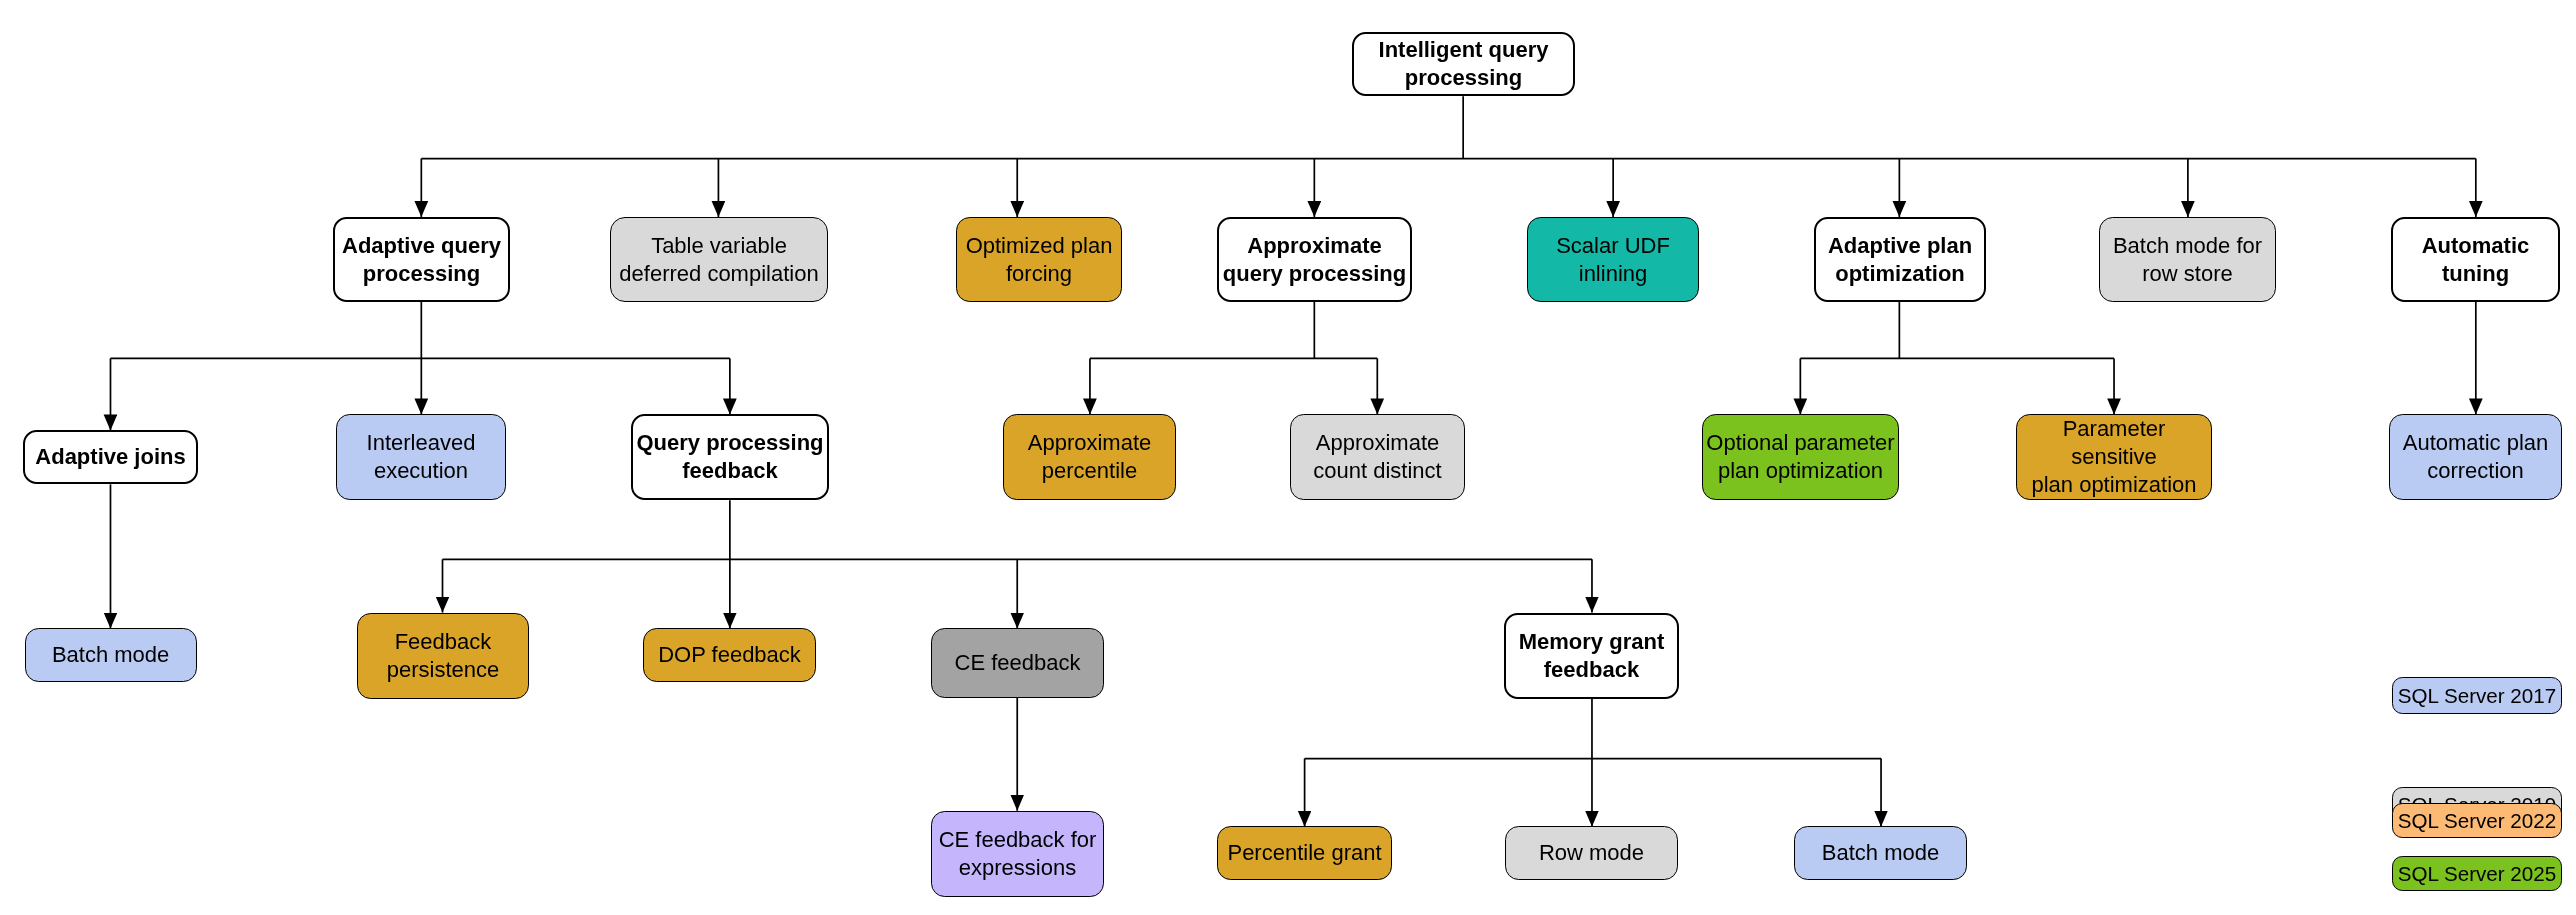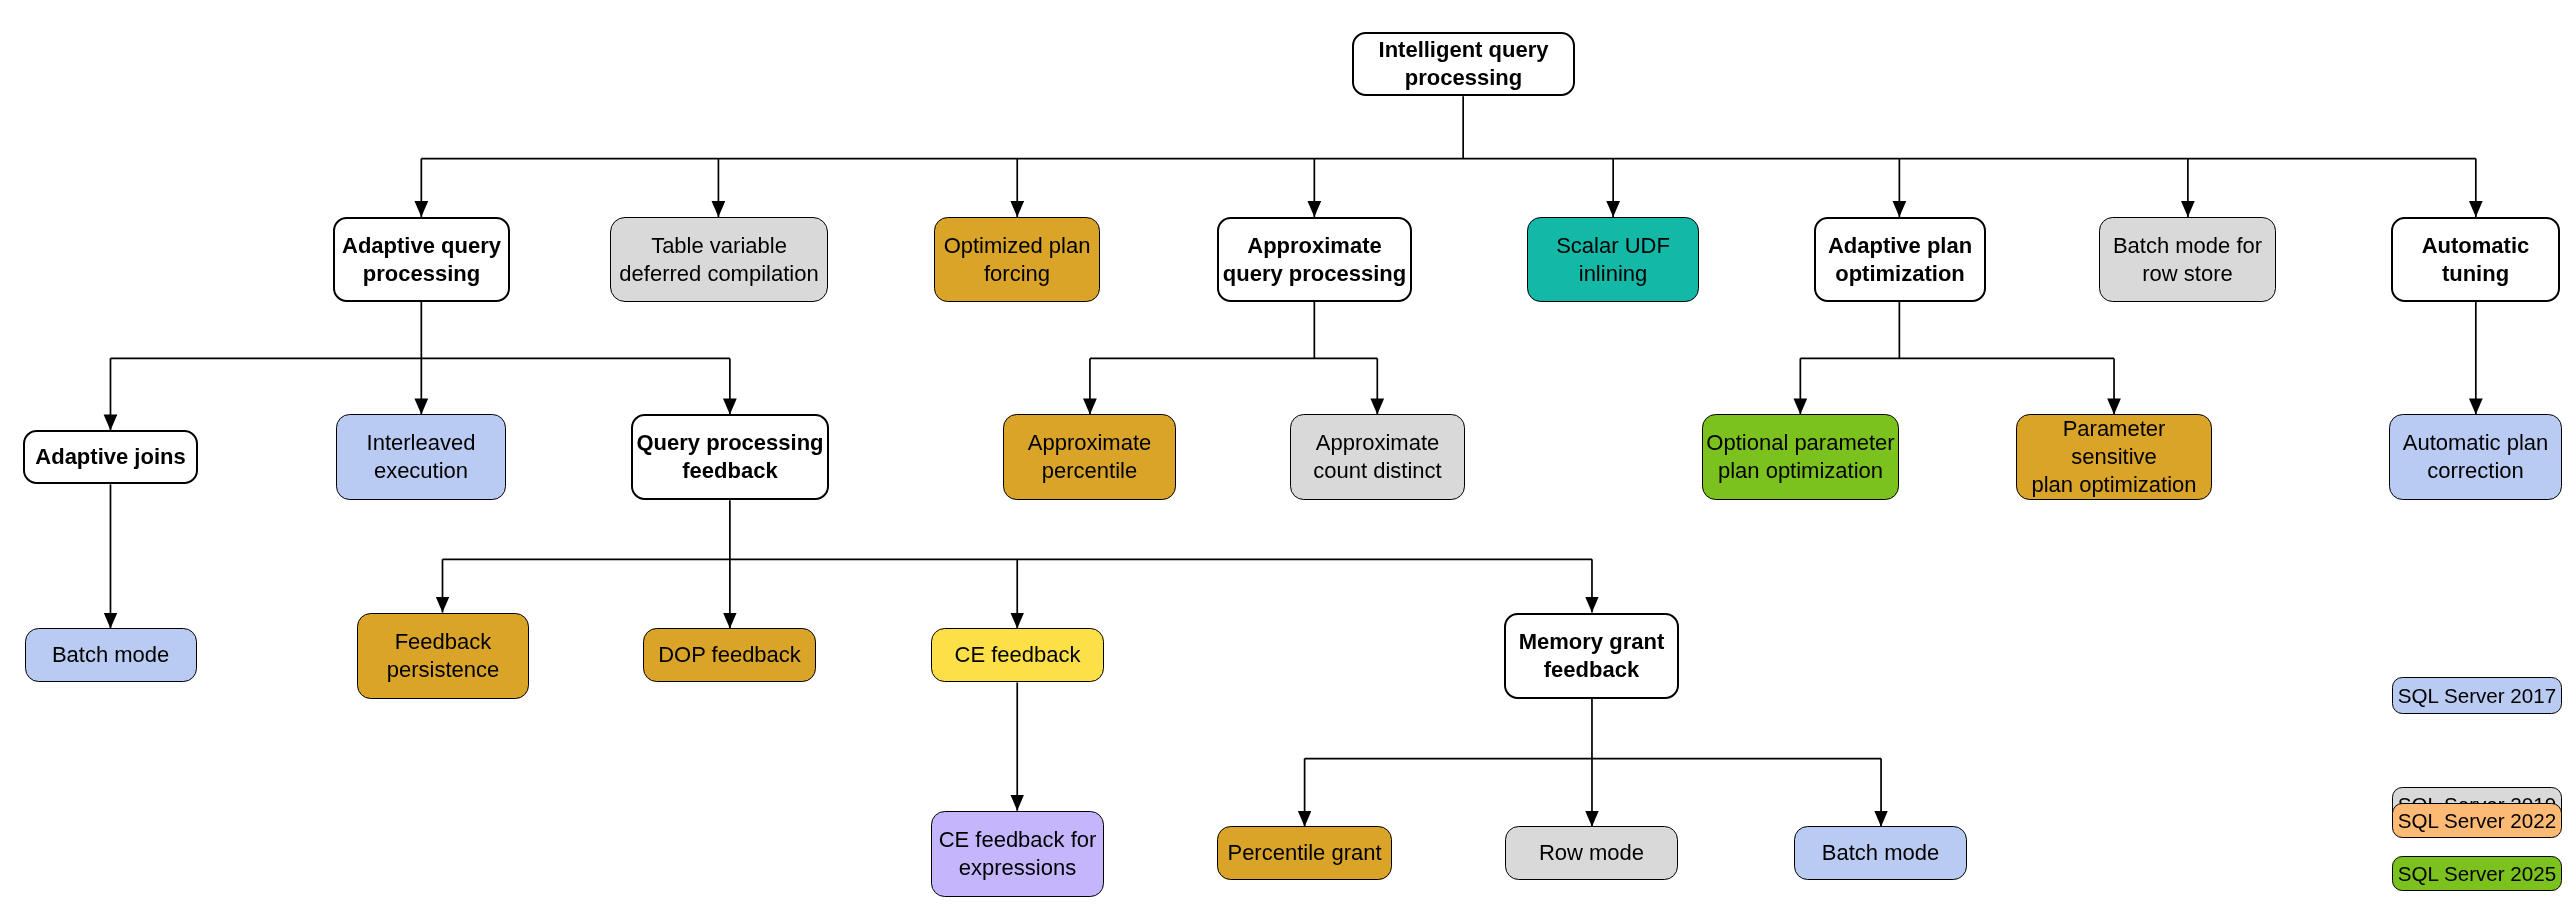--- a/index.html
+++ b/index.html
@@ -86,21 +86,21 @@
         <line x1="3286" y1="1325" x2="3286" y2="1444" stroke="#000000" stroke-width="3" marker-end="url(#arrow)"></line>
       </g>
   </svg>
   <div id="node-layer">
       <div class="node bold" style="left: 1352px; top: 32px; width: 223px; height: 64px; background: rgb(255, 255, 255);">Intelligent query
 processing</div>
       <div class="node bold" style="left: 333px; top: 217px; width: 177px; height: 85px; background: rgb(255, 255, 255);">Adaptive query
 processing</div>
       <div class="node" style="left: 610px; top: 217px; width: 218px; height: 85px; background: rgb(217, 217, 217); border-radius: 15px;">Table variable
 deferred compilation</div>
-      <div class="node" style="left: 934px; top: 217px; width: 166px; height: 85px; background: rgb(217, 164, 40);">Optimized plan
+      <div class="node" style="left: 956px; top: 217px; width: 166px; height: 85px; background: rgb(217, 164, 40);">Optimized plan
 forcing</div>
       <div class="node bold" style="left: 1217px; top: 217px; width: 195px; height: 85px; background: rgb(255, 255, 255);">Approximate
 query processing</div>
       <div class="node" style="left: 1527px; top: 217px; width: 172px; height: 85px; background: #14b8a6;">Scalar UDF
 inlining</div>
       <div class="node bold" style="left: 1814px; top: 217px; width: 172px; height: 85px; background: rgb(255, 255, 255);">Adaptive plan
 optimization</div>
       <div class="node" style="left: 2099px; top: 217px; width: 177px; height: 85px; background: rgb(217, 217, 217);">Batch mode for
 row store</div>
       <div class="node bold" style="left: 2391px; top: 217px; width: 169px; height: 85px; background: rgb(255, 255, 255);">Automatic
@@ -117,21 +117,21 @@
       <div class="node" style="left: 1702px; top: 414px; width: 197px; height: 86px; background: rgb(124, 194, 30);">Optional parameter
 plan optimization</div>
       <div class="node" style="left: 2016px; top: 414px; width: 196px; height: 86px; background: rgb(217, 164, 40);">Parameter sensitive
 plan optimization</div>
       <div class="node" style="left: 2389px; top: 414px; width: 173px; height: 86px; background: rgb(185, 203, 242);">Automatic plan
 correction</div>
       <div class="node" style="left: 24.6px; top: 628px; width: 172px; height: 54px; background: rgb(185, 203, 242);">Batch mode</div>
       <div class="node" style="left: 357px; top: 613px; width: 172px; height: 86px; background: rgb(217, 164, 40);">Feedback
 persistence</div>
       <div class="node" style="left: 643px; top: 628px; width: 173px; height: 54px; background: rgb(217, 164, 40);">DOP feedback</div>
-      <div class="node" style="left: 931px; top: 628px; width: 173px; height: 54px; background: #fde047;">CE feedback</div>
+      <div class="node" style="left: 931px; top: 628px; width: 173px; height: 70px; background: #a3a3a3;">CE feedback</div>
       <div class="node bold" style="left: 1504px; top: 613px; width: 175px; height: 86px; background: rgb(255, 255, 255);">Memory grant
 feedback</div>
       <div class="node" style="left: 931px; top: 811px; width: 173px; height: 86px; background: #c4b5fd;">CE feedback for
 expressions</div>
       <div class="node" style="left: 1217px; top: 826px; width: 175px; height: 54px; background: rgb(217, 164, 40);">Percentile grant</div>
       <div class="node" style="left: 1505px; top: 826px; width: 173px; height: 54px; background: rgb(217, 217, 217);">Row mode</div>
       <div class="node" style="left: 1794px; top: 826px; width: 173px; height: 54px; background: rgb(185, 203, 242);">Batch mode</div>
     </div>
   <div id="legend-layer">
       <div class="legend-chip" style="left: 2392px; top: 677px; width: 170px; height: 37px; background: rgb(185, 203, 242);">SQL Server 2017</div>

